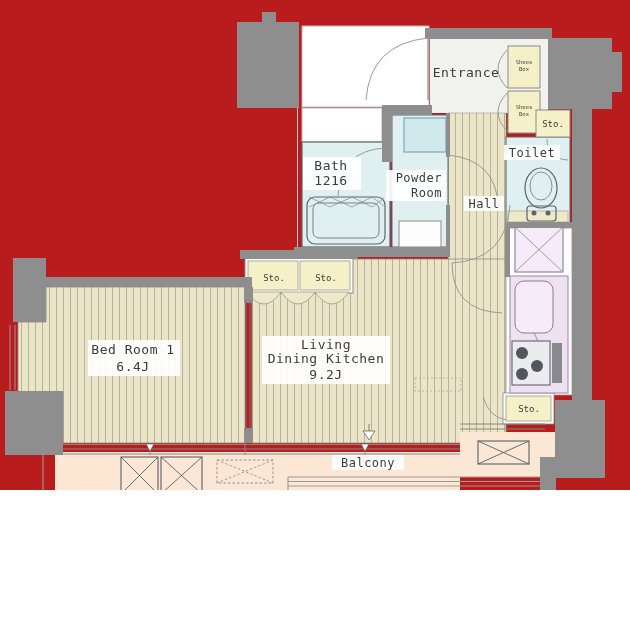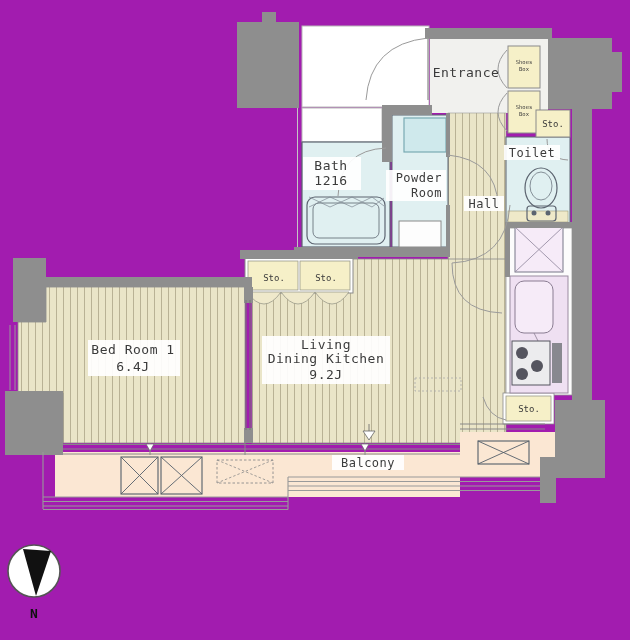--- a/index.html
+++ b/index.html
@@ -1,16 +1,16 @@
 <!DOCTYPE html>
 <html><head>
 <meta charset="utf-8">
 <style>
   html,body{margin:0;padding:0;background:#fff;}
-  .stage{position:relative;width:630px;height:640px;background:#a21caf;overflow:hidden;}
+  .stage{position:relative;width:630px;height:490px;background:#b91c1c;overflow:hidden;}
   svg{display:block;}
   .lbl{font-family:"DejaVu Sans Mono","Liberation Mono",monospace;fill:#3b3b3b;}
   .s13{font-size:13px;letter-spacing:0.5px;}
   .s12{font-size:12px;letter-spacing:0.5px;}
   .s9{font-size:9px;}
   .s5{font-size:5.5px;}
   .nlbl{font-family:"DejaVu Sans Mono","Liberation Mono",monospace;font-weight:bold;fill:#111;font-size:13px;}
   .arc{stroke:#9a9a9a;stroke-width:1;fill:none;}
   .fix{stroke:#5c6470;stroke-width:1.2;fill:none;}
   .labelbg{fill:#ffffff;opacity:0.92;}

